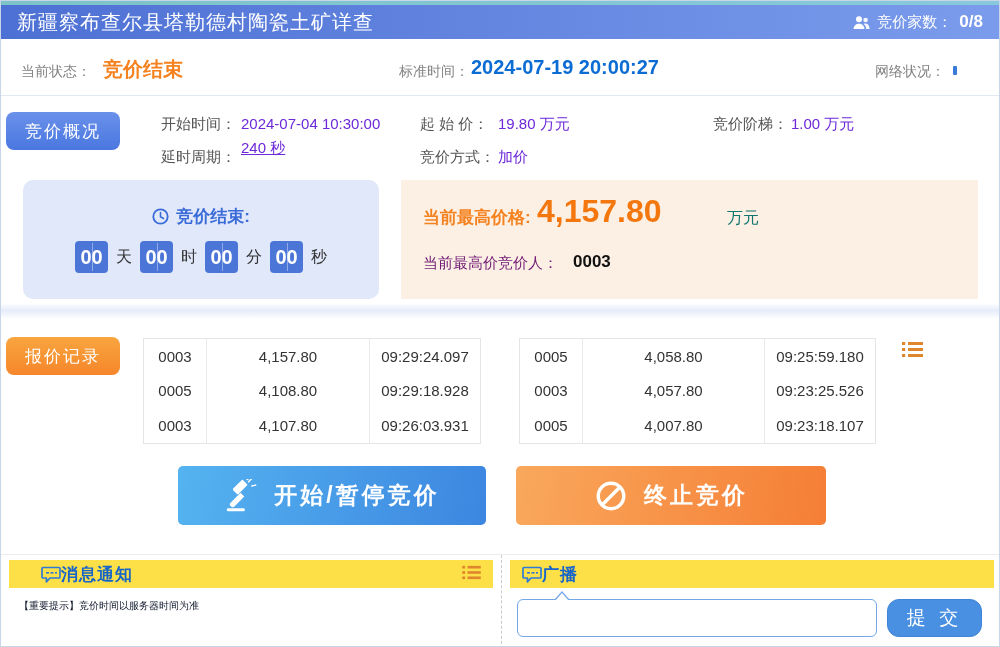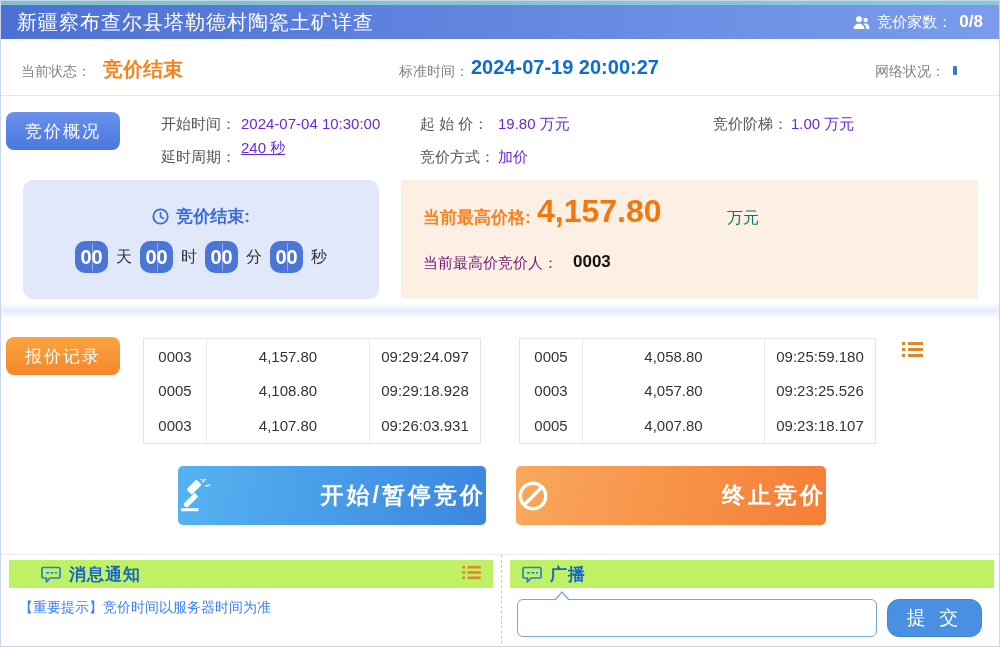--- a/index.html
+++ b/index.html
@@ -43,21 +43,21 @@
   .f3l{left:712px;top:114px;} .f3v{left:790px;top:114px;}
   .f4l{left:160px;top:147px;} .f4v{left:240px;top:138px;text-decoration:underline;}
   .f5l{left:419px;top:147px;} .f5v{left:497px;top:147px;}
 
   
   .countdown { position:absolute; left:22px; top:179px; width:356px; height:119px;
                background:#e0e8fa; border-radius:10px; }
   .cd-title { display:flex; align-items:center; justify-content:center; gap:7px;
               margin-top:25px; color:#3a6bd8; font-size:17px; font-weight:bold; }
   .cd-digits { display:flex; align-items:center; justify-content:center; gap:8px; margin-top:13px; }
-  .digit { position:relative; width:33px; height:32px; background:#4b75d7; border-radius:10px;
+  .digit { position:relative; width:33px; height:32px; background:#4b75d7; border-radius:4px;
            color:#fff; font-size:20px; font-weight:bold;
            display:flex; align-items:center; justify-content:center; }
   .digit::after { content:''; position:absolute; left:50%; top:2px; bottom:2px; width:1px;
                   background:rgba(255,255,255,.4); }
   .unit { color:#333; font-size:16px; }
 
   
   .pricebox { position:absolute; left:400px; top:179px; width:577px; height:119px;
               background:#fcefe3; }
   .pricebox span { position:absolute; white-space:nowrap; }
@@ -78,36 +78,36 @@
   .tc { display:flex; align-items:center; justify-content:center;
         font-size:15px; color:#333; white-space:nowrap; }
   .tc.c1 { width:62px; }
   .tc.c2 { flex:1; border-left:1px solid #e9e9e9; border-right:1px solid #e9e9e9; }
   .tc.c3 { width:110px; }
   .list-icon { display:inline-block; cursor:pointer; }
   .records-list { position:absolute; left:901px; top:340px; }
 
   
   .abtn { position:absolute; top:465px; height:59px; border:none; border-radius:5px;
-          display:flex; align-items:center; justify-content:space-between; gap:16px;
+          display:flex; align-items:center; justify-content:center; gap:16px;
           color:#fff; font-size:23px; font-weight:bold; letter-spacing:3px;
           font-family:inherit; cursor:pointer; }
   .abtn-start { left:177px; width:308px; background:linear-gradient(100deg,#55b3f0,#3c86e0); }
   .abtn-stop  { left:515px; width:310px; background:linear-gradient(100deg,#f9a85c,#f57e35); }
 
   
   .bottom { position:absolute; left:0; top:553px; width:100%; height:94px; border-top:1px solid #ececec; }
   .bpanel { position:absolute; top:0; width:500px; height:94px; }
   .bpanel.pl { left:0; } .bpanel.pr { left:500px; border-left:1px dashed #c9c9c9; }
-  .phead { position:absolute; left:8px; top:5px; width:484px; height:28px; background:#bef264;
-           display:flex; align-items:center; gap:8px; padding:0 12px; }
+  .phead { position:absolute; left:8px; top:5px; width:484px; height:28px; background:#fde047;
+           display:flex; align-items:center; padding:0 12px; }
   .pl .phead { padding-left:32px; }
   .phead .ptitle { color:#1765c8; font-size:17px; font-weight:bold; letter-spacing:1px; }
   .phead .spacer { flex:1; }
-  .notice-text { position:absolute; left:18px; top:44px; font-size:14px; color:#3b82f6; white-space:nowrap; }
+  .notice-text { position:absolute; left:18px; top:44px; font-size:10px; color:#0f172a; white-space:nowrap; }
   .bc-input { position:absolute; left:15px; top:44px; width:360px; height:38px;
               border:1px solid #74a7e8; border-radius:6px; font-size:15px; padding:0 10px;
               font-family:inherit; color:#333; outline:none; background:#fff; }
   .bc-caret { position:absolute; left:52px; top:36px; width:0; height:0;
               border-left:8px solid transparent; border-right:8px solid transparent;
               border-bottom:9px solid #74a7e8; }
   .bc-caret::after { content:''; position:absolute; left:-7px; top:1.5px; width:0; height:0;
               border-left:7px solid transparent; border-right:7px solid transparent;
               border-bottom:8px solid #fff; }
   .submit { position:absolute; left:385px; top:44px; width:95px; height:38px;

